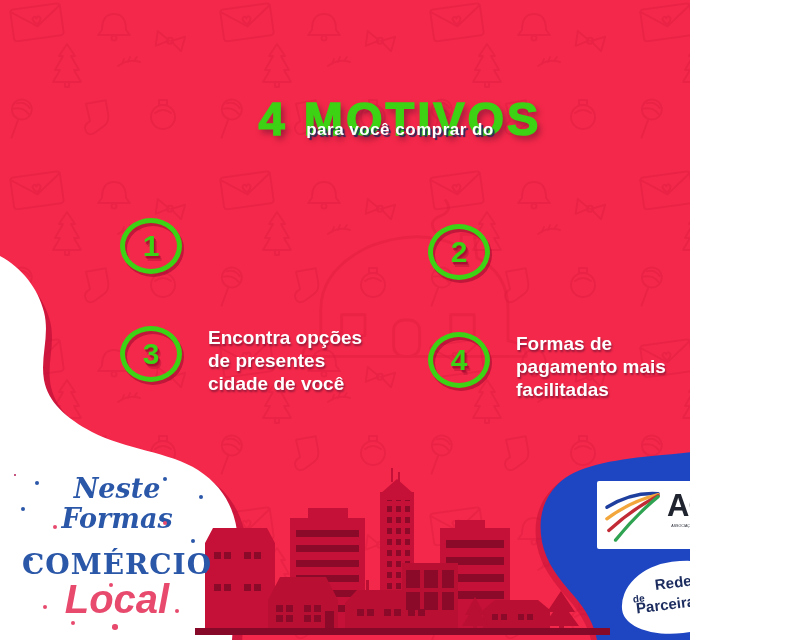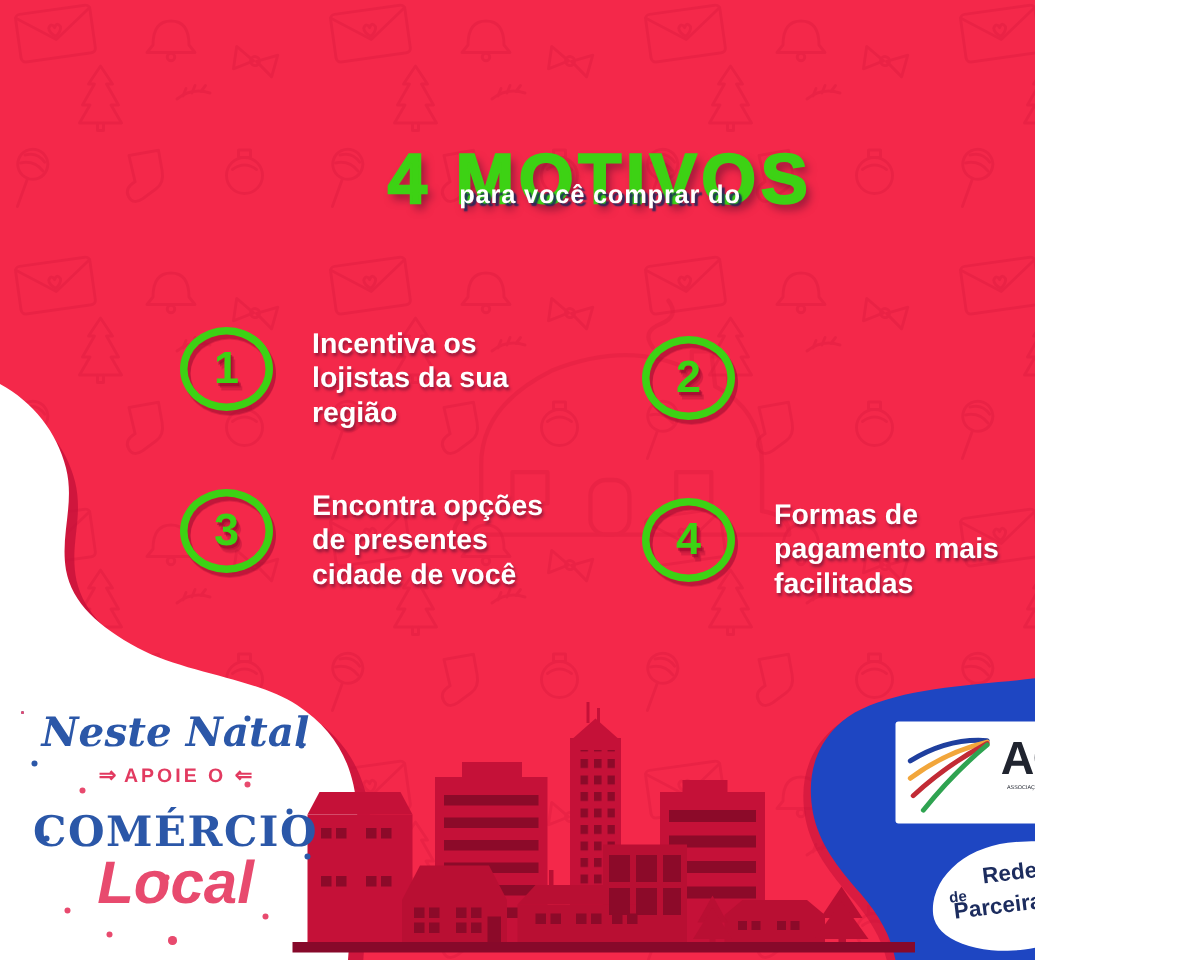--- a/index.html
+++ b/index.html
@@ -216,43 +216,37 @@
     </g>
   </svg>
 
   <h1 class="title">4 MOTIVOS</h1>
   <div class="subtitle">
     <span>para você comprar do</span><br>
   </div>
 
   <div class="reason r1">
     <div class="num">1</div>
-    <div class="txt">Incentiva os lojistas da sua região</div>
   </div>
   <div class="reason r2">
     <div class="num">2</div>
   </div>
   <div class="reason r3">
     <div class="num">3</div>
     <div class="txt">Encontra opções de presentes cidade de você</div>
   </div>
   <div class="reason r4">
     <div class="num">4</div>
     <div class="txt">Formas de pagamento mais facilitadas</div>
   </div>
 
   <div class="campaign">
     <span class="dots-blue"></span>
     <span class="dots-pink"></span>
-    <div class="camp-l1">Neste Natal</div>
-    <div class="camp-l2">
-      <span class="arr">⇒</span>
-      <span>APOIE O</span>
-      <span class="arr">⇐</span>
-    </div>
+    <div class="camp-l1">Neste Formas</div>
     <div class="camp-l3">COMÉRCIO</div>
     <div class="camp-l4">Local</div>
   </div>
 
   <div class="acic-card">
     <svg class="acic-swoosh" width="58" height="58" viewBox="0 0 60 60">
       <g fill="none" stroke-linecap="round" stroke-width="3.4">
         <path d="M4,22 Q30,6 57,8" stroke="#1F3F9E"></path>
         <path d="M4,34 Q28,16 57,9" stroke="#F2A63B"></path>
         <path d="M6,46 Q30,24 57,10" stroke="#C22B35"></path>

